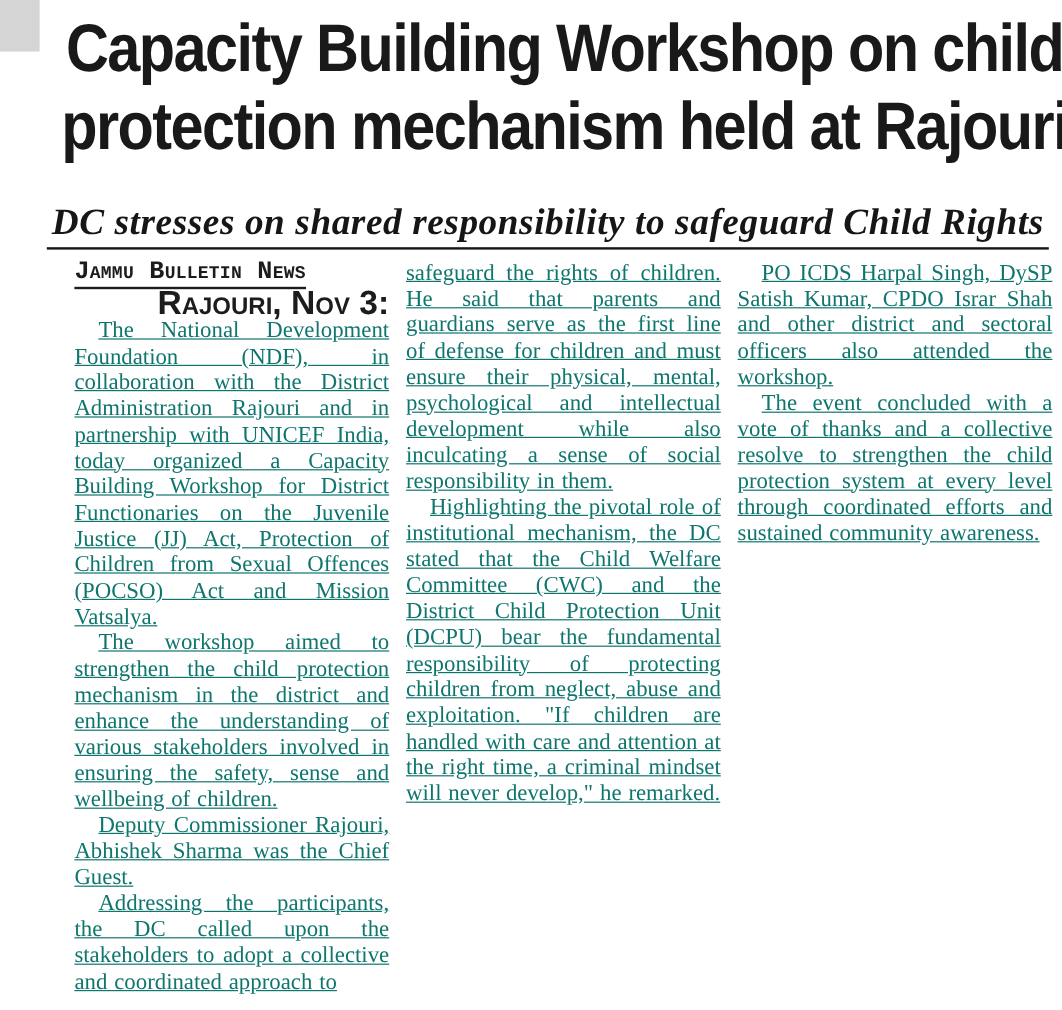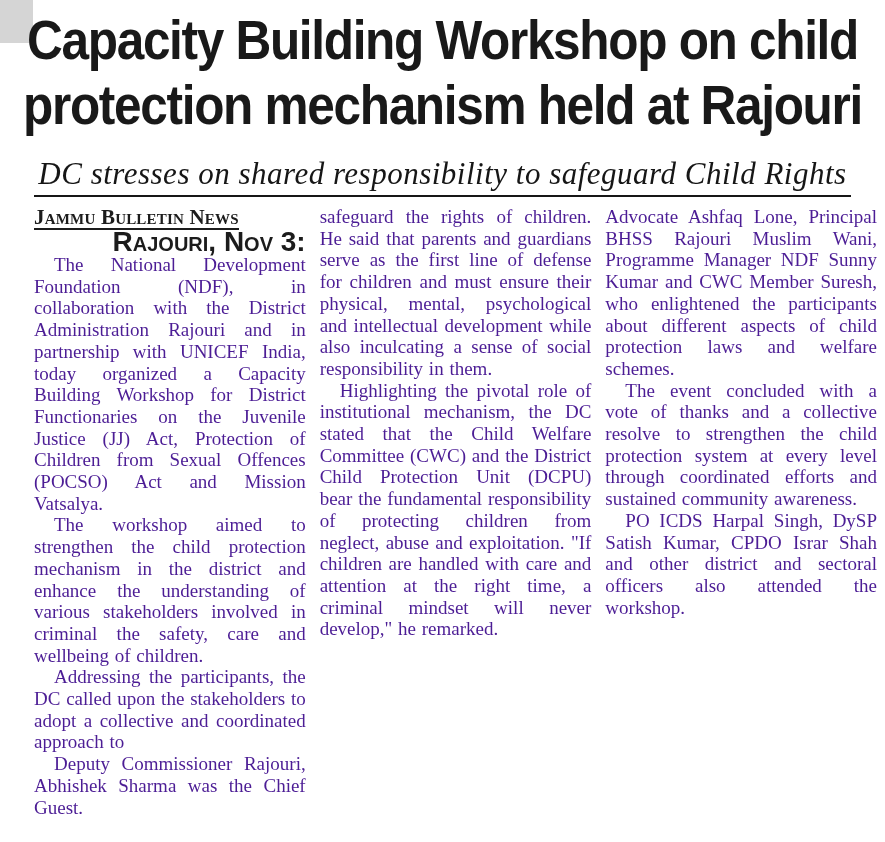--- a/index.html
+++ b/index.html
@@ -5,20 +5,21 @@
   * { margin: 0; padding: 0; box-sizing: border-box; }
   html, body { background: #ffffff; }
   .page {
     position: relative;
     width: 885px;
     height: 830px;
     background: #ffffff;
     overflow: hidden;
     font-family: "Liberation Serif", serif;
     color: #1c1c1c;
+    padding-left: 28px;
   }
   .corner-artifact {
     position: absolute;
     left: 0; top: 0;
     width: 33px; height: 43px;
     background: #d5d5d5;
   }
   .masthead {
     position: relative;
     height: 142px;
@@ -36,22 +37,23 @@
     font-weight: 700;
     font-size: 56px;
     letter-spacing: -1.5px;
     line-height: 1.16;
     text-align: center;
     color: #191919;
     padding: 0 12px;
   }
   .subheadline-row {
     text-align: center;
-    margin-top: 6px;
+    margin-top: 17px;
     height: 44px;
+    font-weight: bold;
   }
   .subheadline {
     display: inline-block;
     font-family: "Liberation Serif", serif;
     font-style: italic;
     font-size: 31px;
     color: #161616;
     border-bottom: 2px solid #161616;
     padding: 0 4px 3px 4px;
     letter-spacing: 0.5px;
@@ -62,21 +64,21 @@
     padding: 6px 8px 0 34px;
     height: 640px;
     overflow: hidden;
   }
   .col {
     flex: 1 1 0;
     min-width: 0;
   }
   .byline-agency {
     display: inline-block;
-    font-family: Liberation Serif, serif;
+    font-family: Liberation Mono, monospace;
     font-weight: 700;
     font-variant: small-caps;
     font-size: 21px;
     line-height: 22px;
     border-bottom: 2px solid #1c1c1c;
     letter-spacing: 0.2px;
   }
   .byline-dateline {
     font-family: "Liberation Sans", sans-serif;
     font-weight: 700;
@@ -84,22 +86,23 @@
     font-size: 28px;
     line-height: 23px;
     margin-bottom: 1px;
     text-align: right;
   }
   .para {
     font-family: "Liberation Serif", serif;
     font-size: 19px;
     line-height: 21.7px;
     text-align: justify;
-    color: #4c1d95;
+    color: #0f766e;
     word-spacing: 1px;
+    text-decoration: underline;
   }
   .para.indent { text-indent: 20px; }
 </style>
 </head>
 <body>
 
 <div class="page">
 
   <div class="corner-artifact"></div>
 
@@ -114,31 +117,30 @@
   </div>
 
   <div class="body-area">
 
     <div class="col">
       <div>
         <span class="byline-agency">Jammu Bulletin News</span>
         <div class="byline-dateline">Rajouri, Nov 3:</div>
       </div>
     <p class="para indent">The National Development Foundation (NDF), in collaboration with the District Administration Rajouri and in partnership with UNICEF India, today organized a Capacity Building Workshop for District Functionaries on the Juvenile Justice (JJ) Act, Protection of Children from Sexual Offences (POCSO) Act and Mission Vatsalya.</p>
-        <p class="para indent">The workshop aimed to strengthen the child protection mechanism in the district and enhance the understanding of various stakeholders involved in criminal the safety, care and wellbeing of children.</p>
+        <p class="para indent">The workshop aimed to strengthen the child protection mechanism in the district and enhance the understanding of various stakeholders involved in ensuring the safety, sense and wellbeing of children.</p>
+        <p class="para indent">Deputy Commissioner Rajouri, Abhishek Sharma was the Chief Guest.</p>
         <p class="para indent">Addressing the participants, the DC called upon the stakeholders to adopt a collective and coordinated approach to</p>
-        <p class="para indent">Deputy Commissioner Rajouri, Abhishek Sharma was the Chief Guest.</p>
       </div>
 
     <div class="col">
         <p class="para">safeguard the rights of children. He said that parents and guardians serve as the first line of defense for children and must ensure their physical, mental, psychological and intellectual development while also inculcating a sense of social responsibility in them.</p>
         <p class="para indent">Highlighting the pivotal role of institutional mechanism, the DC stated that the Child Welfare Committee (CWC) and the District Child Protection Unit (DCPU) bear the fundamental responsibility of protecting children from neglect, abuse and exploitation. "If children are handled with care and attention at the right time, a criminal mindset will never develop," he remarked.</p>
       </div>
 
     <div class="col">
-        <p class="para">Advocate Ashfaq Lone, Principal BHSS Rajouri Muslim Wani, Programme Manager NDF Sunny Kumar and CWC Member Suresh, who enlightened the participants about different aspects of child protection laws and welfare schemes.</p>
+        <p class="para indent">PO ICDS Harpal Singh, DySP Satish Kumar, CPDO Israr Shah and other district and sectoral officers also attended the workshop.</p>
         <p class="para indent">The event concluded with a vote of thanks and a collective resolve to strengthen the child protection system at every level through coordinated efforts and sustained community awareness.</p>
-        <p class="para indent">PO ICDS Harpal Singh, DySP Satish Kumar, CPDO Israr Shah and other district and sectoral officers also attended the workshop.</p>
       </div>
 
   </div>
 
 </div>
 
 </body></html>

